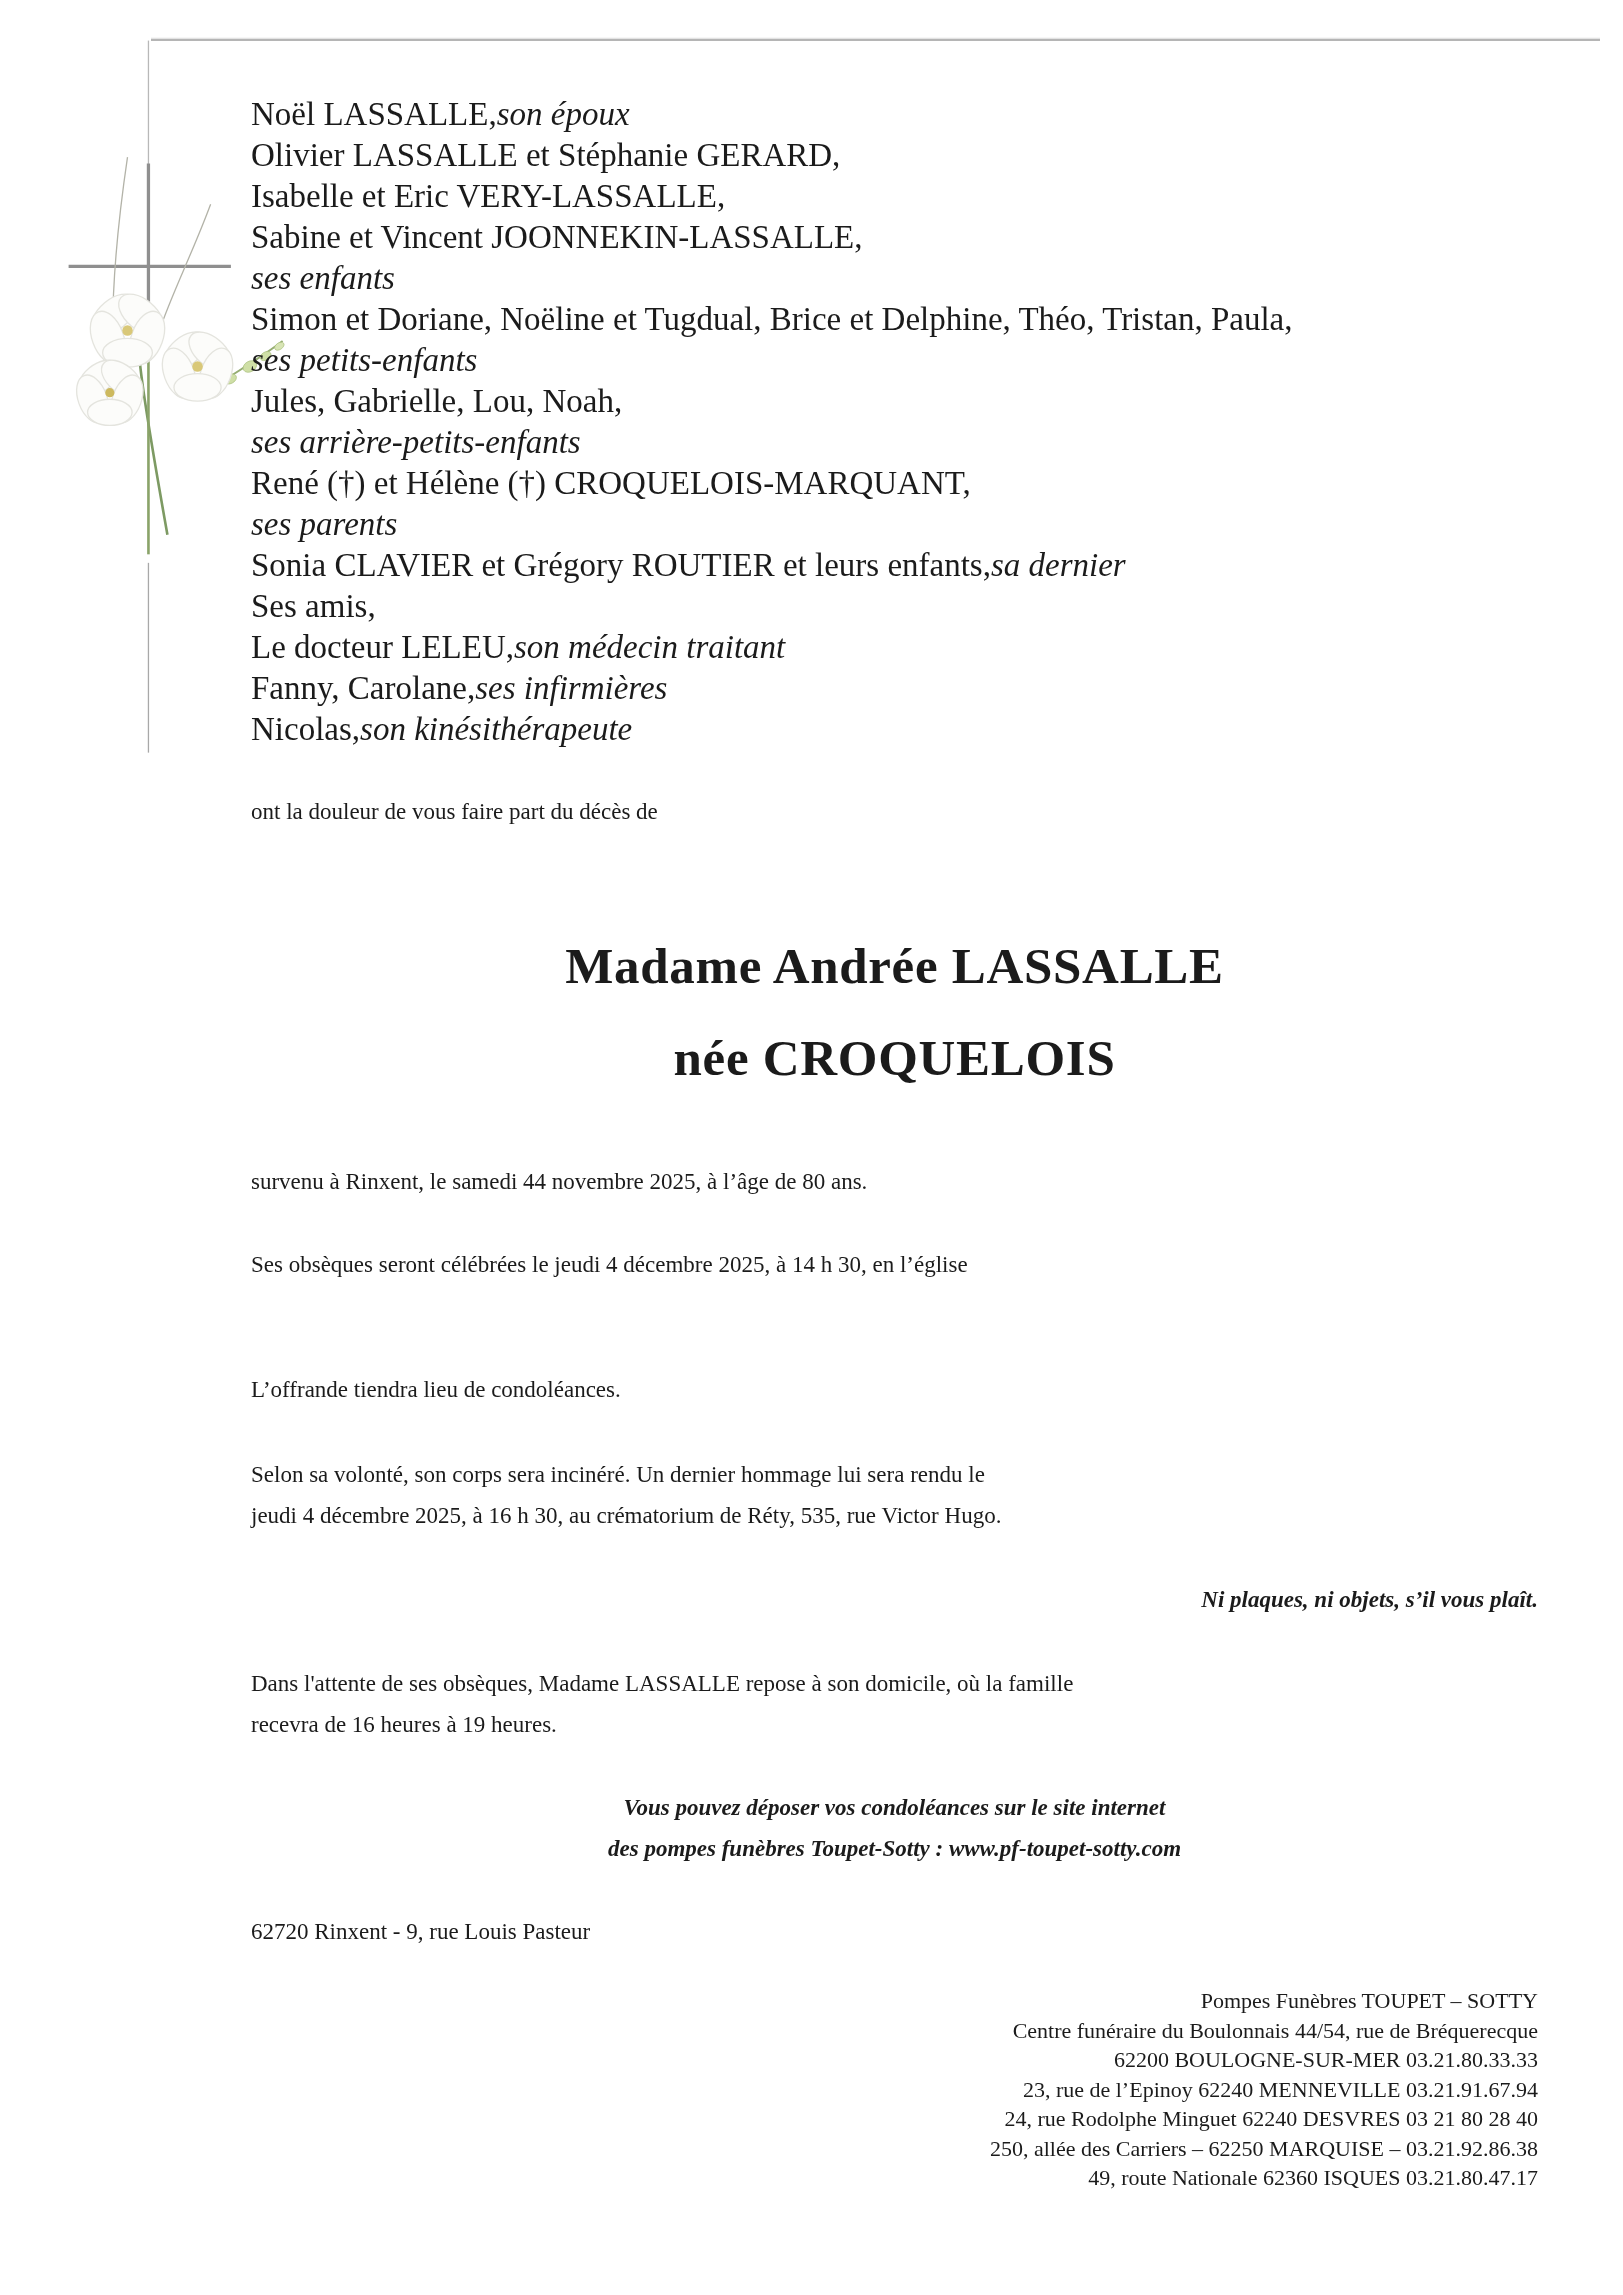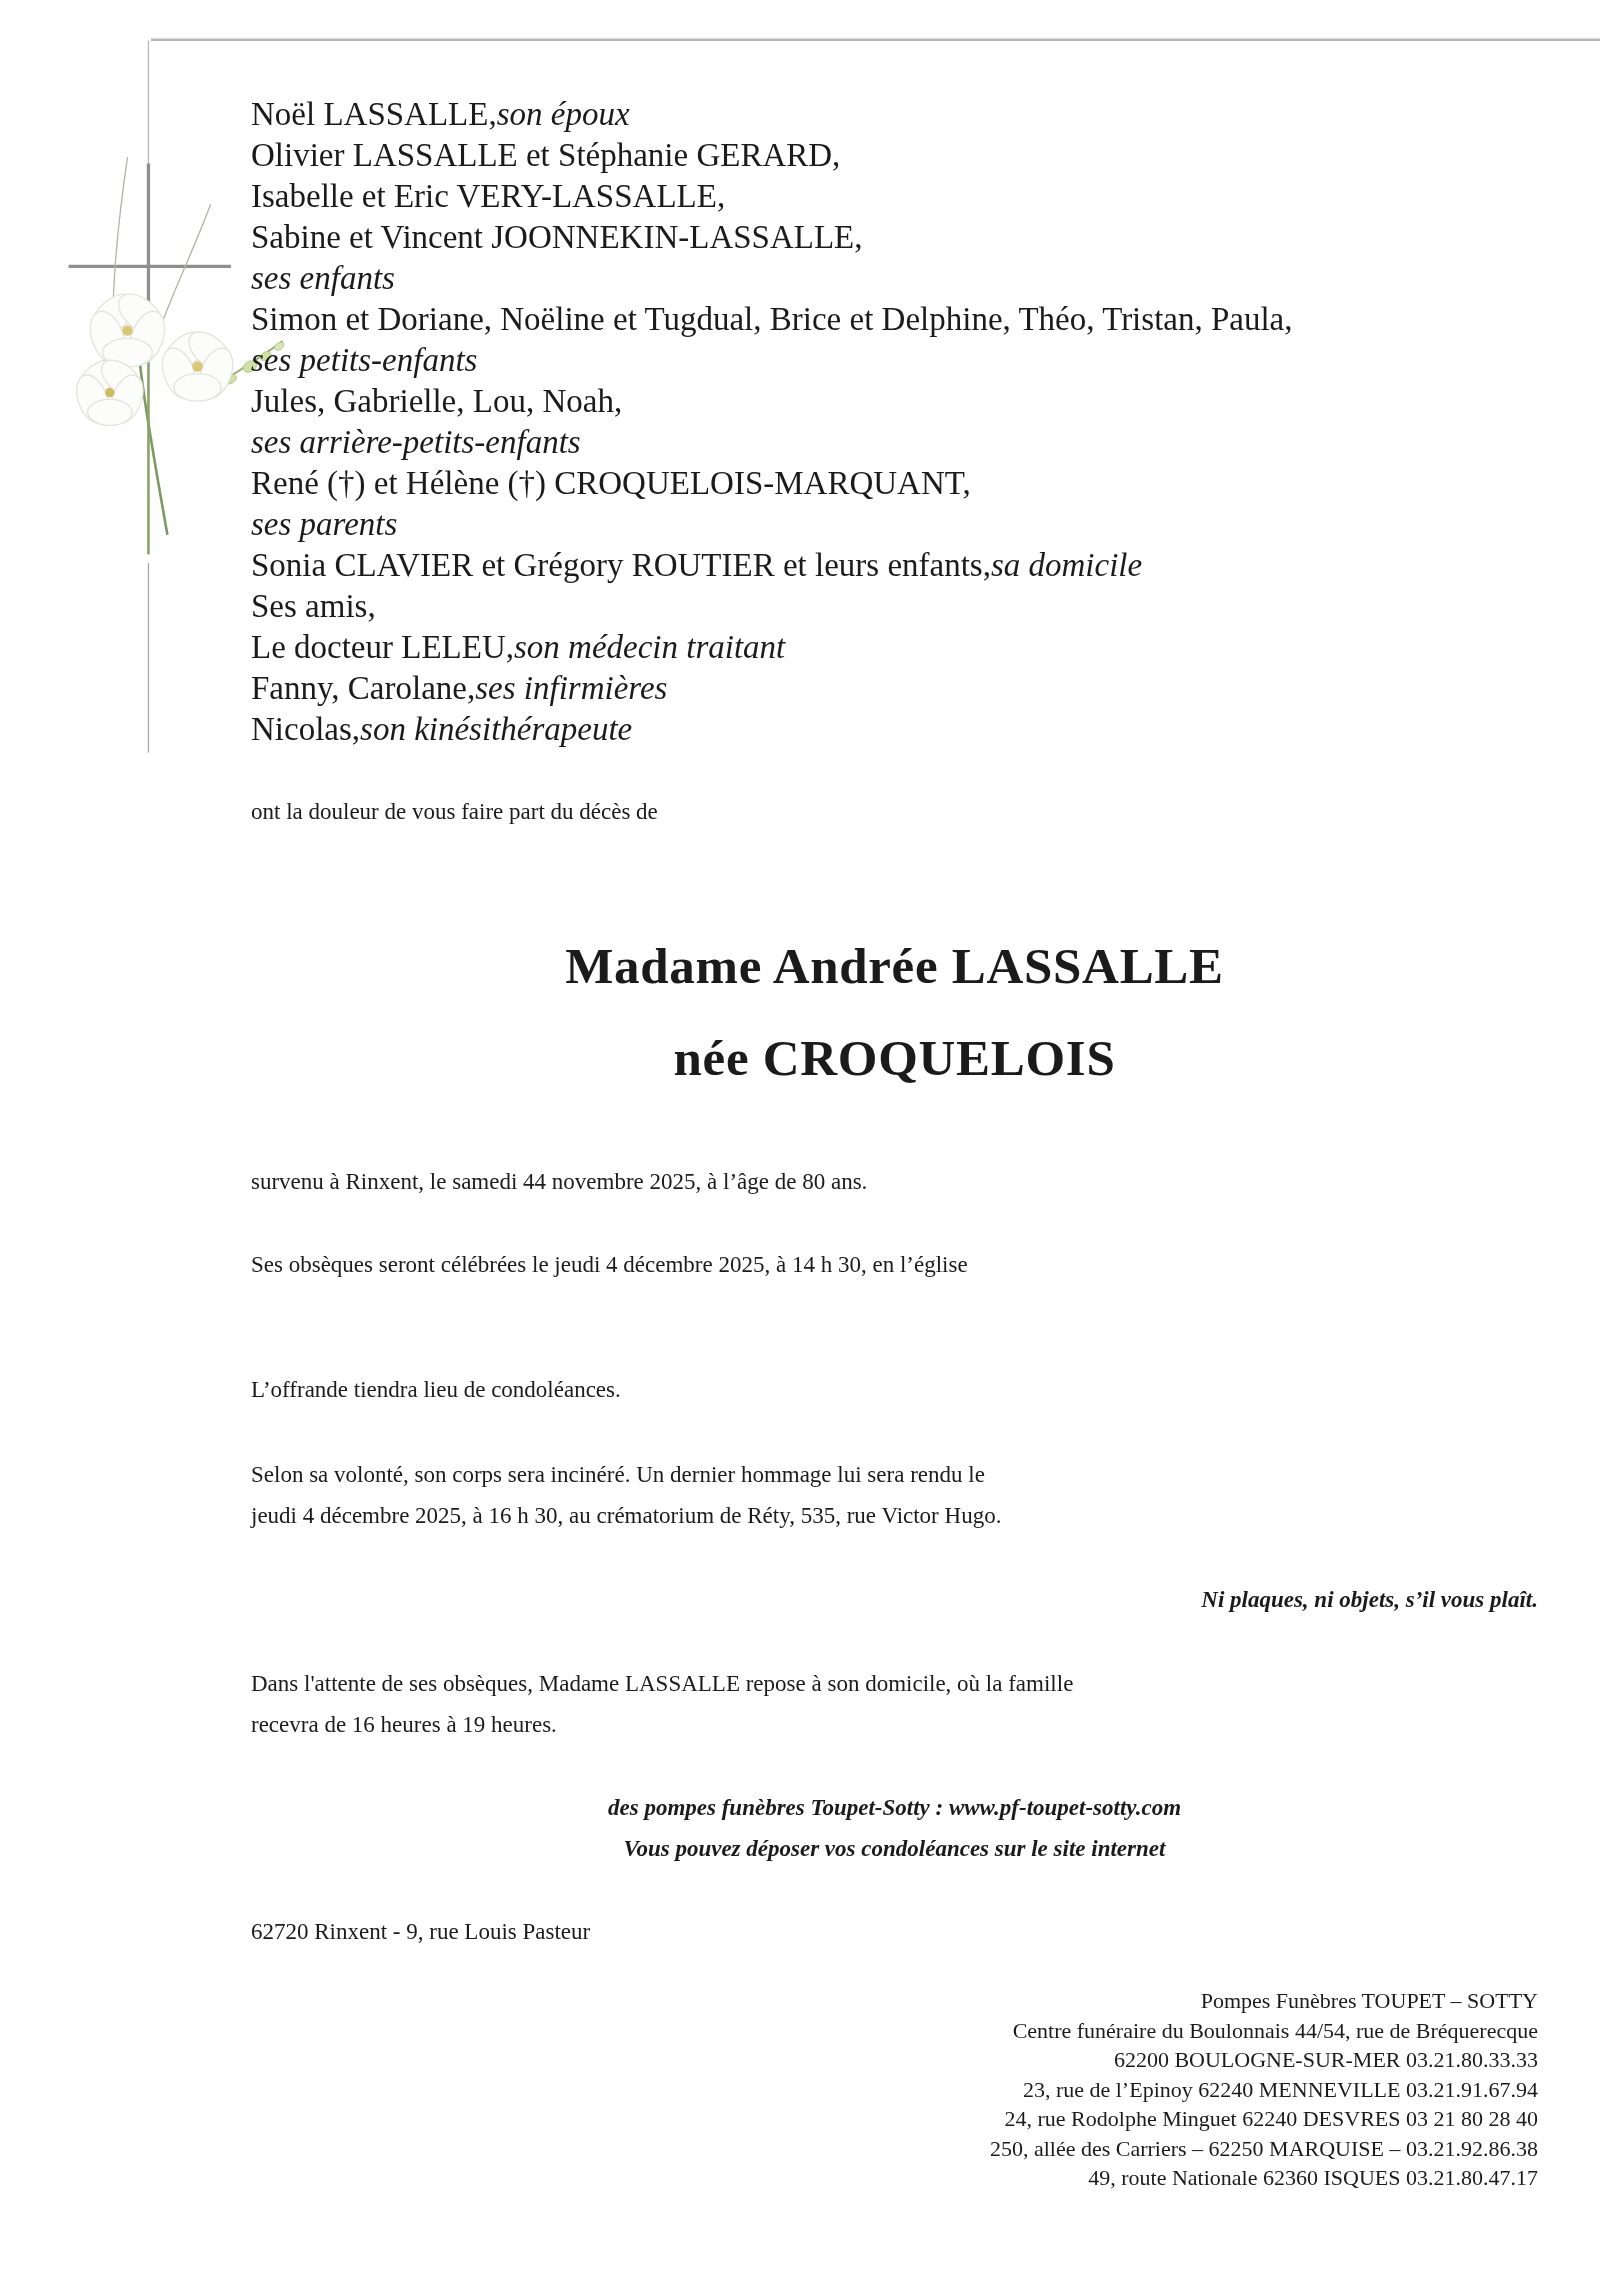--- a/index.html
+++ b/index.html
@@ -171,21 +171,21 @@
     <div class="intro-row">
         <span class="intro-left">René (†) et Hélène (†) CROQUELOIS-MARQUANT,</span>
         <span class="intro-right"></span>
       </div>
     <div class="intro-row">
         <span class="intro-left"></span>
         <span class="intro-right">ses parents</span>
       </div>
     <div class="intro-row">
         <span class="intro-left">Sonia CLAVIER et Grégory ROUTIER et leurs enfants,</span>
-        <span class="intro-right">sa domicile</span>
+        <span class="intro-right">sa dernier</span>
       </div>
     <div class="intro-row">
         <span class="intro-left">Ses amis,</span>
         <span class="intro-right"></span>
       </div>
     <div class="intro-row">
         <span class="intro-left">Le docteur LELEU,</span>
         <span class="intro-right">son médecin traitant</span>
       </div>
     <div class="intro-row">
@@ -219,22 +219,22 @@
   </div>
 
   <div class="line p-noplaques">Ni plaques, ni objets, s’il vous plaît.</div>
 
   <div class="para p-visitation">
     <div>Dans l'attente de ses obsèques, Madame LASSALLE repose à son domicile, où la famille</div>
     <div>recevra de 16 heures à 19 heures.</div>
   </div>
 
   <div class="para p-condolence">
+    <div>Vous pouvez déposer vos condoléances sur le site internet</div>
     <div>des pompes funèbres Toupet-Sotty : www.pf-toupet-sotty.com</div>
-    <div>Vous pouvez déposer vos condoléances sur le site internet</div>
   </div>
 
   <div class="line p-address">62720 Rinxent - 9, rue Louis Pasteur</div>
 
   <div class="footer">
     <div>Pompes Funèbres TOUPET – SOTTY</div>
     <div>Centre funéraire du Boulonnais 44/54, rue de Bréquerecque</div>
     <div>62200 BOULOGNE-SUR-MER 03.21.80.33.33</div>
     <div>23, rue de l’Epinoy 62240 MENNEVILLE 03.21.91.67.94</div>
     <div>24, rue Rodolphe Minguet 62240 DESVRES 03 21 80 28 40</div>

